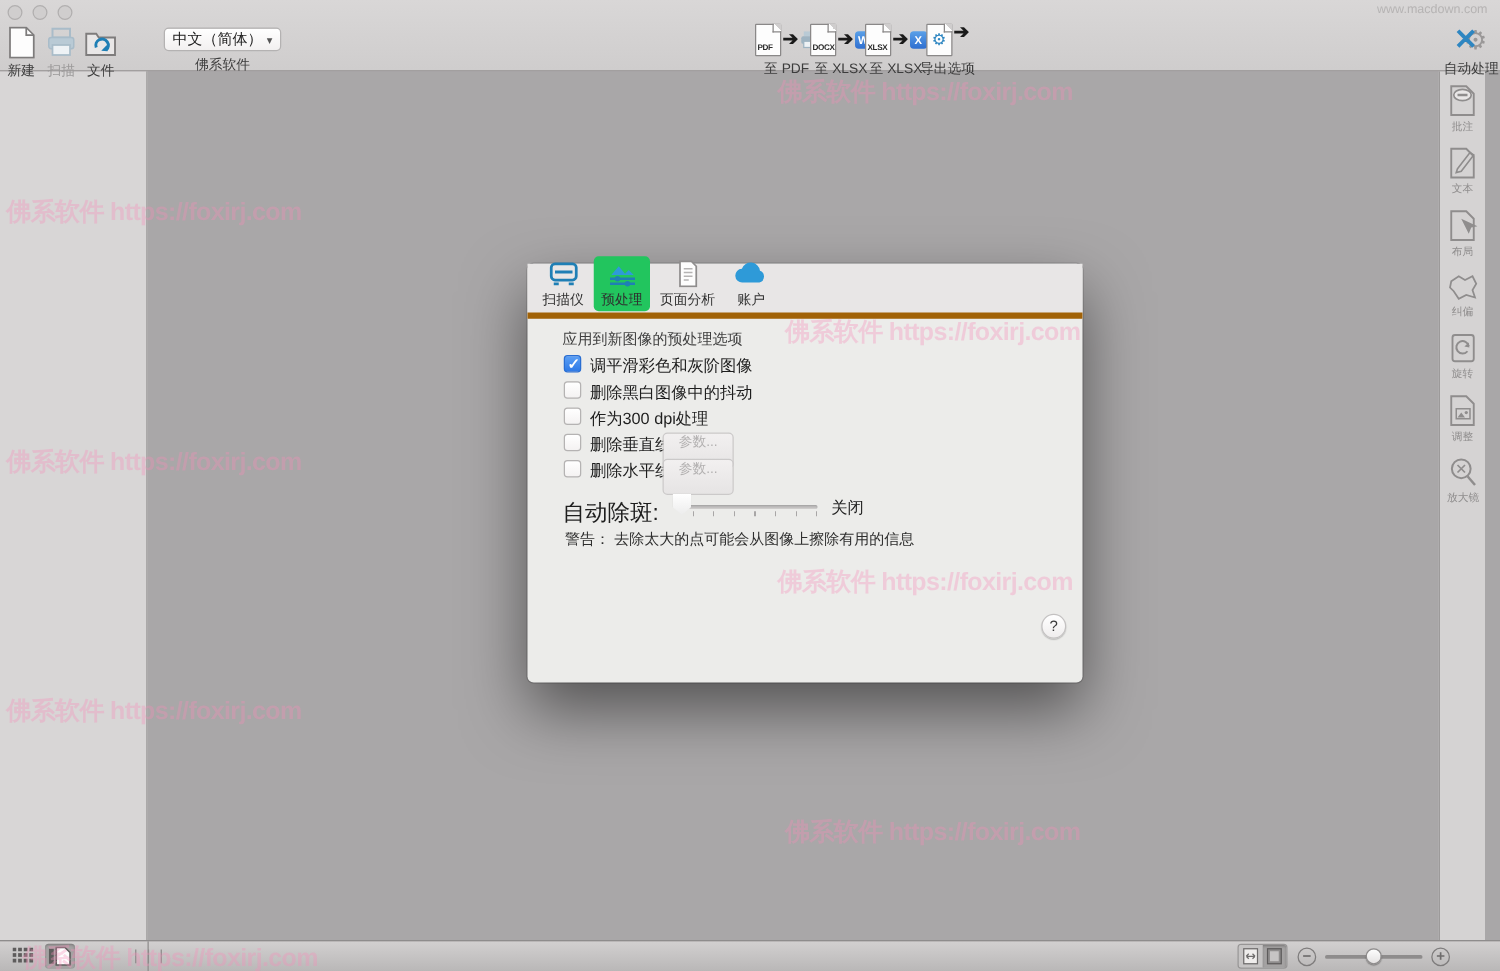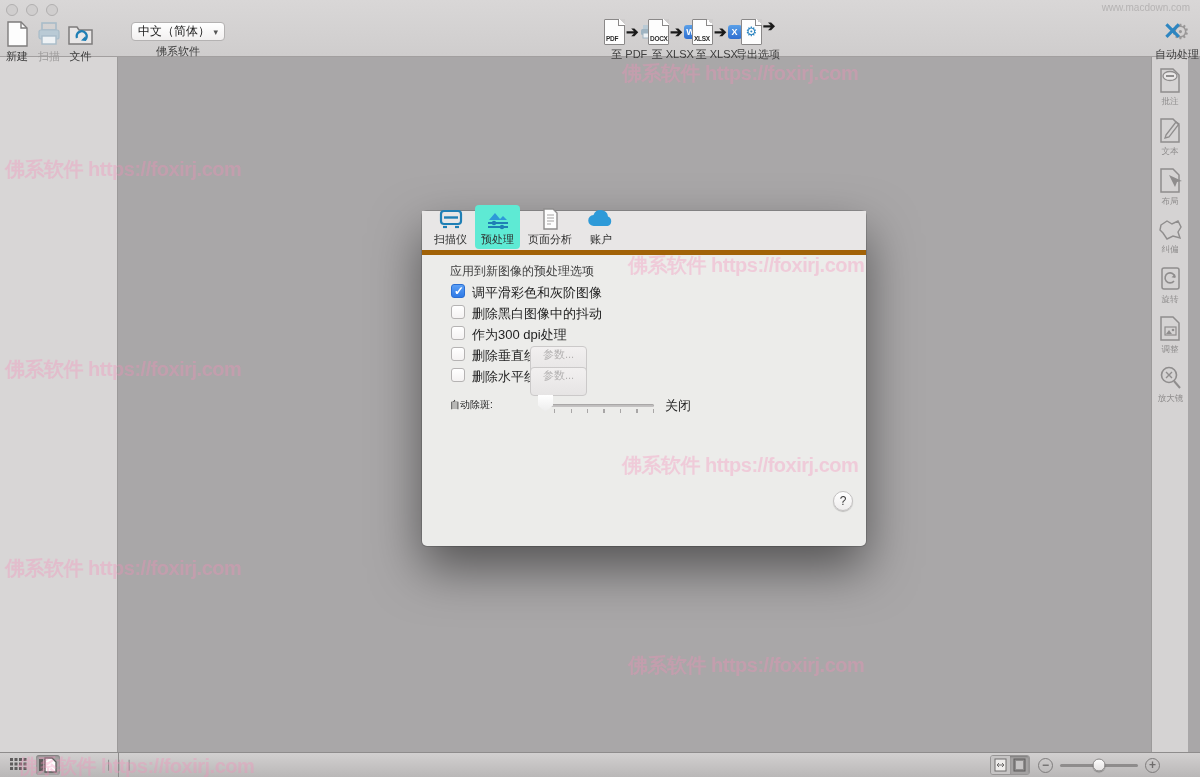--- a/index.html
+++ b/index.html
@@ -71,35 +71,35 @@
   .dlg-titlebar { position:relative; height:22px; background:#e8e6e6; border-radius:5px 5px 0 0; }
   .dlg-title { text-align:center; font-size:13px; color:#3f3f3f; line-height:22px; }
   .dlg-traffic { position:absolute; left:10px; top:5px; display:flex; gap:7px; }
   .dtl { width:12px; height:12px; border-radius:50%; }
   .dtl.close { background:#f35f55; border:1px solid #dd4f45; }
   .dtl.gray { background:#d2d0d0; border:1px solid #b7b5b5; }
   .dlg-tabbar { height:44px; background:#e8e6e6; border-bottom:5px solid #a16207; display:flex;
     align-items:flex-end; padding-left:6px; gap:2px; }
   .dlg-tab { display:flex; flex-direction:column; align-items:center; justify-content:flex-start;
     padding:3px 6px 2px; border-radius:4px; margin:1px 0; }
-  .dlg-tab.selected { background:#5eead4; }
+  .dlg-tab.selected { background:#22c55e; }
   .dlg-tab .tlbl { font-size:11px; color:#2f2f2f; margin-top:2px; white-space:nowrap; }
   .dlg-body { position:relative; height:269px; }
   .sec-header { position:absolute; left:28px; top:8px; font-size:12px; color:#3f3f3f; }
   .cb-row { position:absolute; left:29px; display:flex; align-items:flex-start; gap:7px; height:16px; }
   .cbox { width:14px; height:14px; border-radius:3px; background:linear-gradient(#ffffff,#f4f2f2);
     border:1px solid #b5b3b3; position:relative; flex:none; }
   .cbox.checked { background:linear-gradient(#5b9ff5,#2f7ae6); border:1px solid #2a6ed2; }
   .cbox.checked::after { content:"✓"; position:absolute; left:2px; top:-1px; color:#fff; font-size:12px; font-weight:bold; }
   .cb-label { font-size:13px; color:#1e1e1e; white-space:nowrap; }
   .param-btn { position:absolute; left:108px; width:57px; height:29px; border-radius:4px;
     background:linear-gradient(#f2f0f0,#e6e4e4); border:1px solid #cbc9c9; color:#b3b1b1;
     font-size:11px; text-align:center; line-height:15px; }
   .slider-row { position:absolute; left:28px; top:205px; height:22px; width:388px; }
-  .sl-label { position:absolute; left:0; top:3px; font-size:10px; color:#1e1e1e;text-align:right; }
+  .sl-label { position:absolute; left:0; top:3px; font-size:18px; color:#1e1e1e;text-align:right; }
   .sl-track { position:absolute; left:92px; top:9px; width:112px; height:3px; background:#c3c1c1;
     border-radius:2px; box-shadow:inset 0 1px 1px rgba(0,0,0,0.15); }
   .sl-thumb { position:absolute; left:88px; top:0px; width:15px; height:17px; background:linear-gradient(#ffffff,#ececec);
     clip-path:polygon(0 0,100% 0,100% 62%,50% 100%,0 62%);
     filter:drop-shadow(0 1px 1px rgba(0,0,0,0.4)); }
   .sl-ticks { position:absolute; left:104px; top:14px; width:102px; height:4px;
     background:repeating-linear-gradient(to right,#a8a6a6 0 1px,transparent 1px 16.5px); }
   .sl-value { position:absolute; left:215px; top:2px; font-size:13px; color:#1e1e1e; }
   .warning { position:absolute; left:30px; top:233px; font-size:12px; color:#2e2e2e; }
   .help-btn { position:absolute; right:13px; bottom:13px; width:20px; height:20px; border-radius:50%;
@@ -408,20 +408,21 @@
       <div class="param-btn" style="top:112px;">参数...</div>
 
       <div class="slider-row" style="top:140px;">
         <span class="sl-label">自动除斑:</span>
         <div class="sl-track"></div>
         <div class="sl-ticks"></div>
         <div class="sl-thumb"></div>
         <span class="sl-value">关闭</span>
       </div>
 
+      <div class="warning" style="top:168px;">警告： 去除太大的点可能会从图像上擦除有用的信息</div>
 
       <div class="help-btn">?</div>
     </div>
   </div>
 
   <div class="wm wm1">佛系软件 https://foxirj.com</div>
   <div class="wm wm2">佛系软件 https://foxirj.com</div>
   <div class="wm wm3">佛系软件 https://foxirj.com</div>
   <div class="wm wm4">佛系软件 https://foxirj.com</div>
   <div class="wm wm5">佛系软件 https://foxirj.com</div>

